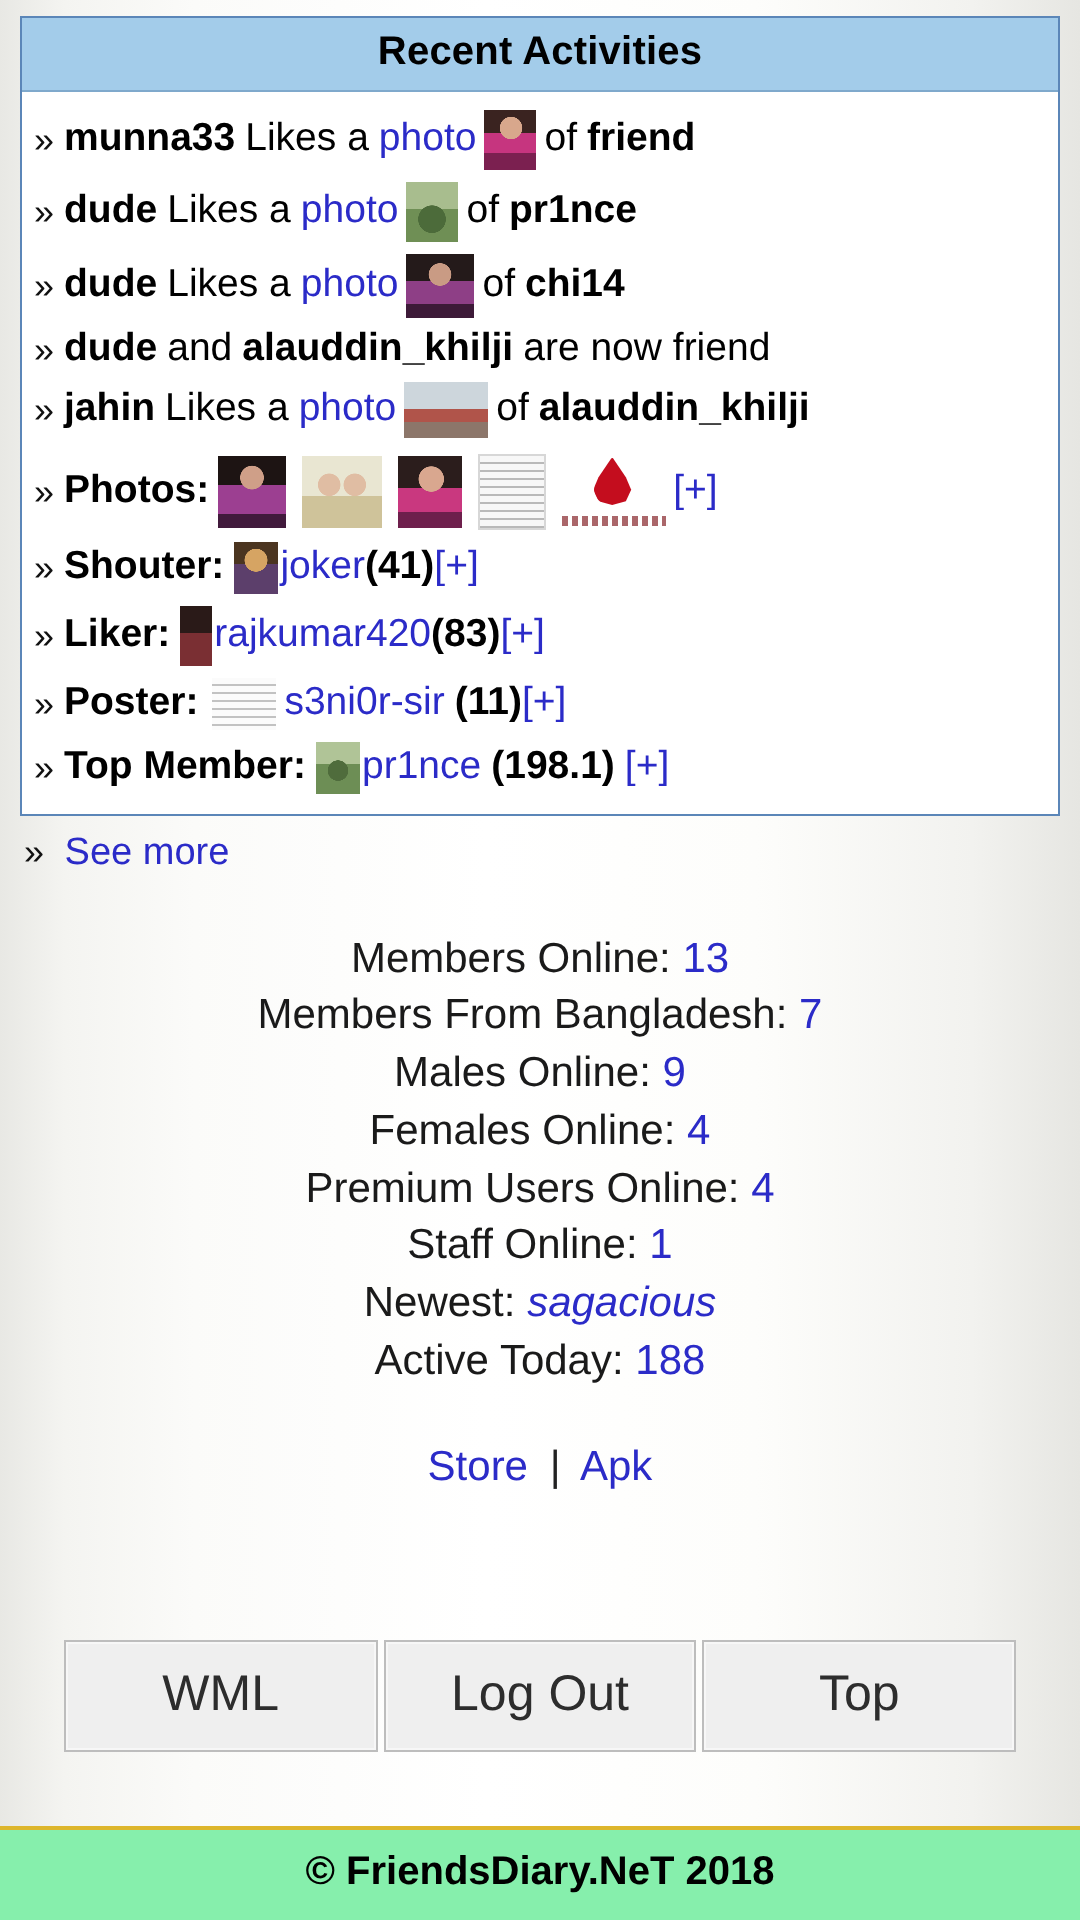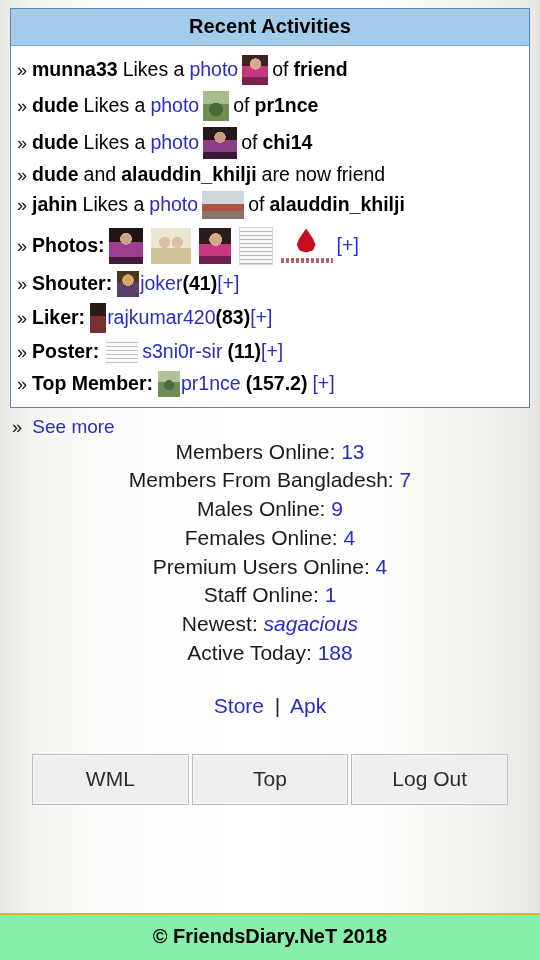--- a/index.html
+++ b/index.html
@@ -159,20 +159,21 @@
   .see-more {
     font-size: 19px;
     padding: 8px 0 0 12px;
     color: #2b2bc8;
   }
   .see-more .bullet { color: #111; }
 
   
   .stats {
     text-align: center;
+    margin-top: 28px;
     font-size: 21px;
     line-height: 1.37;
     color: #1a1a1a;
   }
   .stats .val { color: #2b2bc8; }
   .stats .val-i { color: #2b2bc8; font-style: italic; }
 
   
   .storebar {
     text-align: center;
@@ -184,27 +185,28 @@
 
   
   .btnrow {
     display: flex;
     margin: 36px 32px 0 32px;
     gap: 3px;
   }
   .btn {
     flex: 1;
     text-align: center;
-    font-size: 21px;
+    font-size: 25px;
     color: #2d2d2d;
     background: #efefef;
     border: 1px solid #bdbdbd;
     box-shadow: inset 0 0 0 1px #f7f7f7;
     padding: 12px 0 13px 0;
     box-sizing: border-box;
+    margin-top: 38px;
   }
 
   
   .footer {
     position: absolute;
     left: 0; right: 0; bottom: 0;
     background: #86efac;
     border-top: 2px solid #ddb62c;
     text-align: center;
     font-weight: bold;
@@ -330,21 +332,21 @@
         <span class="lnk">[+]</span>
       </div>
 
       <div class="act-row">
         <span class="bullet">»</span>
         <span class="uname">Top Member:</span>
           <span class="sp"></span>
         <span class="thumb t-top" style="margin:0 1px 0 0;"></span>
         <span class="lnk">pr1nce</span>
           <span class="sp"></span>
-        <span class="uname">(157.2)</span>
+        <span class="uname">(198.1)</span>
           <span class="sp"></span>
         <span class="lnk">[+]</span>
       </div>
 
     </div>
   </div>
 
   <div class="see-more">
     <span class="bullet">»</span>
     <span>See more</span>
@@ -386,19 +388,19 @@
   </div>
 
   <div class="storebar">
     <span>Store</span>
     <span class="divider">|</span>
     <span>Apk</span>
   </div>
 
   <div class="btnrow">
     <div class="btn">WML</div>
+    <div class="btn">Log Out</div>
     <div class="btn">Top</div>
-    <div class="btn">Log Out</div>
   </div>
 
   <div class="footer">© FriendsDiary.NeT 2018</div>
 
 </div>
 
 </body></html>

